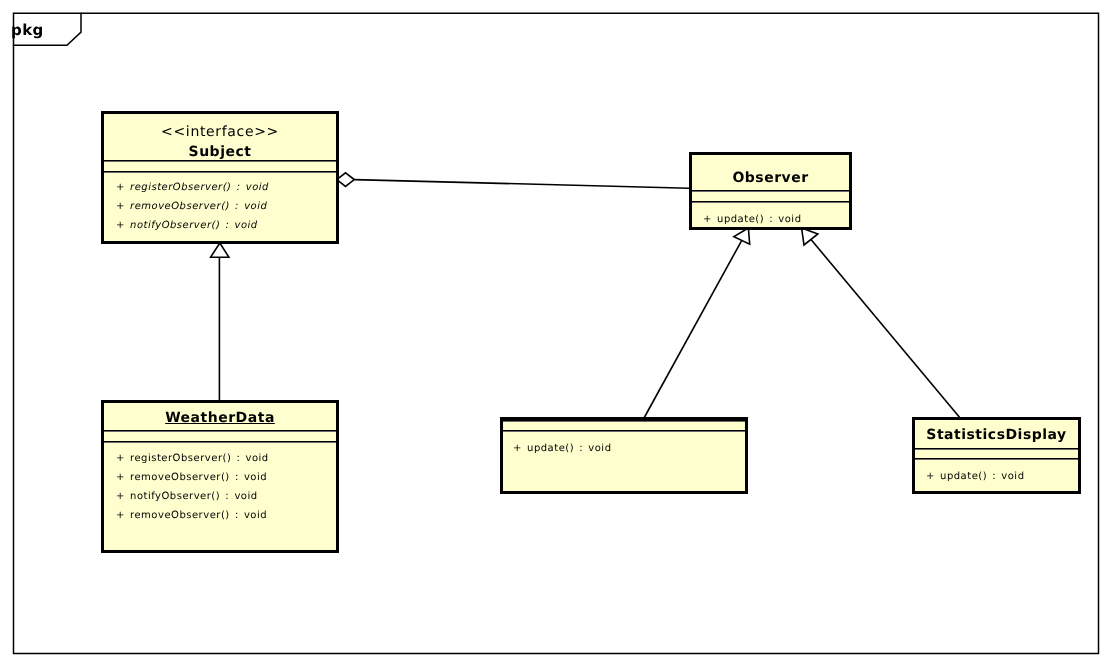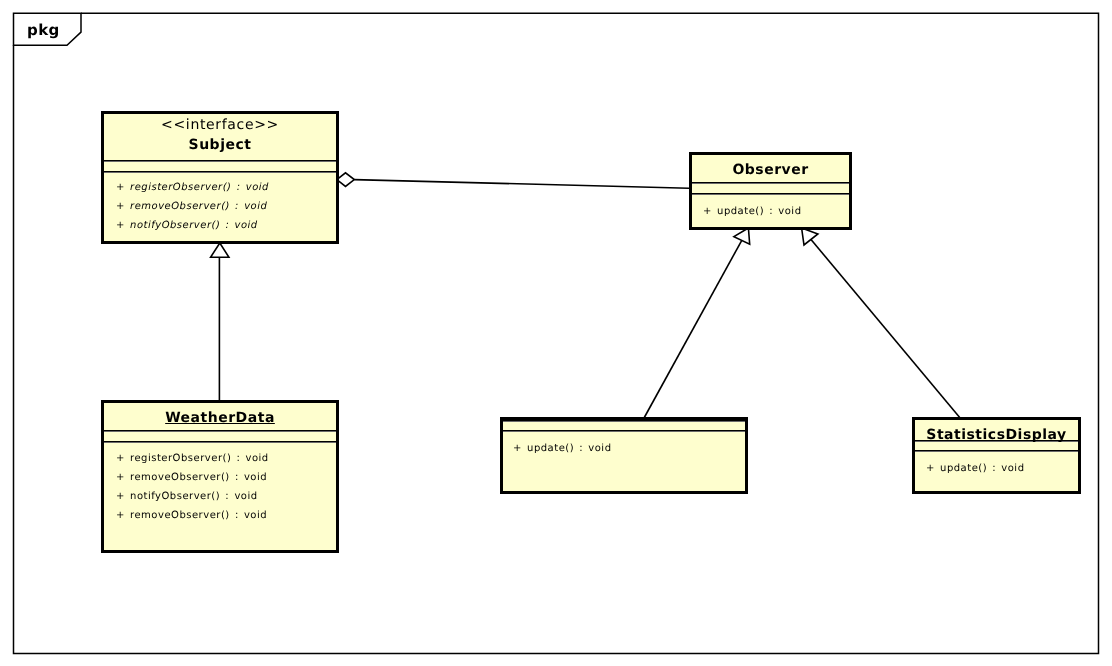--- a/index.html
+++ b/index.html
@@ -61,39 +61,39 @@
       <line x1="644.3" y1="417.5" x2="741.8" y2="240.3" stroke="#000000" stroke-width="1.6"></line>
       <polygon points="748.4,228.0 733.9,236.6 749.7,244.2" fill="#FFFFFF" stroke="#000000" stroke-width="1.6" stroke-linejoin="miter"></polygon>
     </g>
 
     <g>
       <line x1="959.7" y1="417.5" x2="811.0" y2="239.5" stroke="#000000" stroke-width="1.6"></line>
       <polygon points="801.6,228.0 817.9,233.9 804.0,245.0" fill="#FFFFFF" stroke="#000000" stroke-width="1.6" stroke-linejoin="miter"></polygon>
     </g>
   </svg>
 
-  <div class="pkg-label" style="left:27px; top:23px;">pkg</div>
+  <div class="pkg-label" style="left:11px; top:23px;">pkg</div>
 
   <div class="uml-class" id="cls-subject" style="left:101px; top:111px; width:238px; height:133px;">
-    <div class="comp comp-title" style="height:46px; padding-top:1px;">
+    <div class="comp comp-title" style="height:46px; padding-top:8px;">
       <div class="stereo">&lt;&lt;interface&gt;&gt;</div>
       <div class="cname">Subject</div>
     </div>
     <div class="divider"></div>
     <div class="comp comp-empty" style="height:9px;"></div>
     <div class="divider"></div>
     <div class="comp comp-body" style="padding:5px 0 0 12px;">
       <div class="member italic">+ registerObserver() : void</div>
       <div class="member italic">+ removeObserver() : void</div>
       <div class="member italic">+ notifyObserver() : void</div>
     </div>
   </div>
 
   <div class="uml-class" id="cls-observer" style="left:689px; top:152px; width:163px; height:78px;">
-    <div class="comp comp-title" style="height:27px; padding-top:6px;">
+    <div class="comp comp-title" style="height:27px; padding-top:6px;margin-top:8px;">
       <div class="cname">Observer</div>
     </div>
     <div class="divider"></div>
     <div class="comp comp-empty" style="height:9px;"></div>
     <div class="divider"></div>
     <div class="comp comp-body" style="padding:7px 0 0 11px;">
       <div class="member">+ update() : void</div>
     </div>
   </div>
 
@@ -115,21 +115,21 @@
   <div class="uml-class" id="cls-currentconditions" style="left:500px; top:417px; width:248px; height:77px;">
     <div class="divider"></div>
     <div class="comp comp-empty" style="height:8px;"></div>
     <div class="divider"></div>
     <div class="comp comp-body" style="padding:7px 0 0 10px;">
       <div class="member">+ update() : void</div>
     </div>
   </div>
 
   <div class="uml-class" id="cls-statistics" style="left:912px; top:417px; width:169px; height:77px;">
-    <div class="comp comp-title" style="height:20px; padding-top:6px;">
+    <div class="comp comp-title" style="height:28px; padding-top:6px;">
       <div class="cname">StatisticsDisplay</div>
     </div>
     <div class="divider"></div>
     <div class="comp comp-empty" style="height:8px;"></div>
     <div class="divider"></div>
     <div class="comp comp-body" style="padding:7px 0 0 11px;">
       <div class="member">+ update() : void</div>
     </div>
   </div>
 

